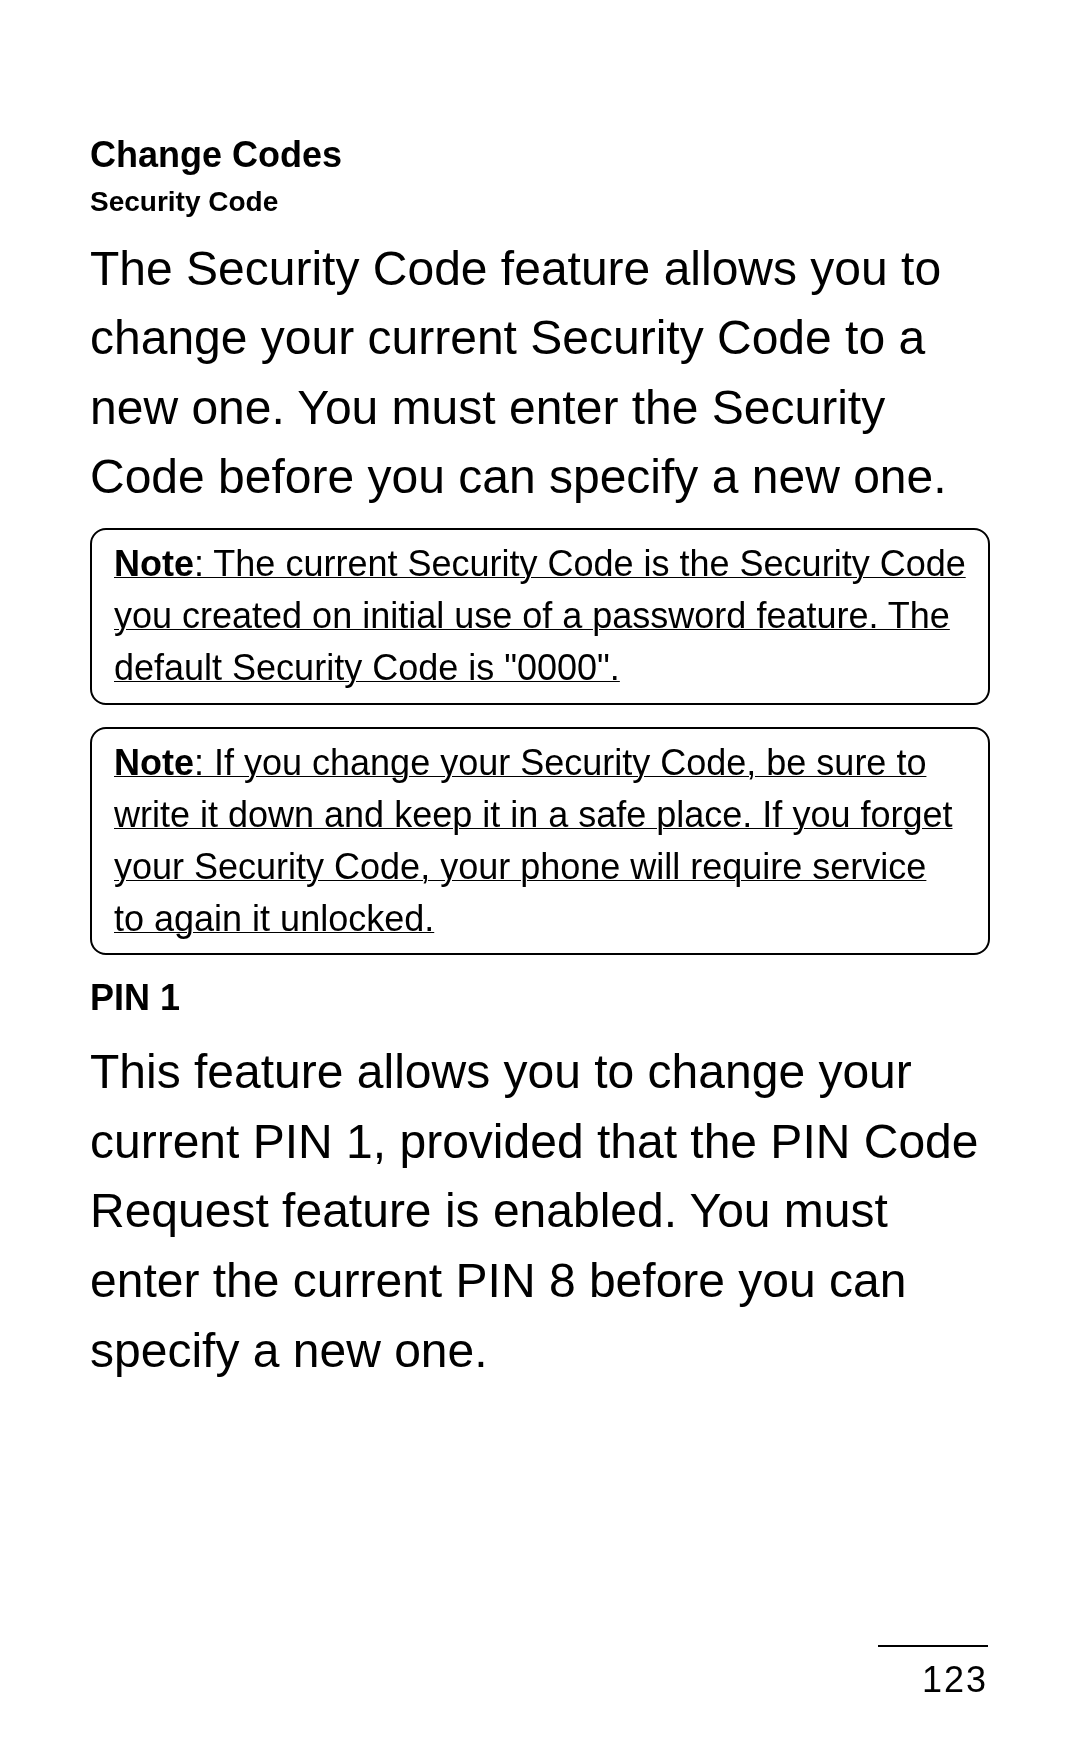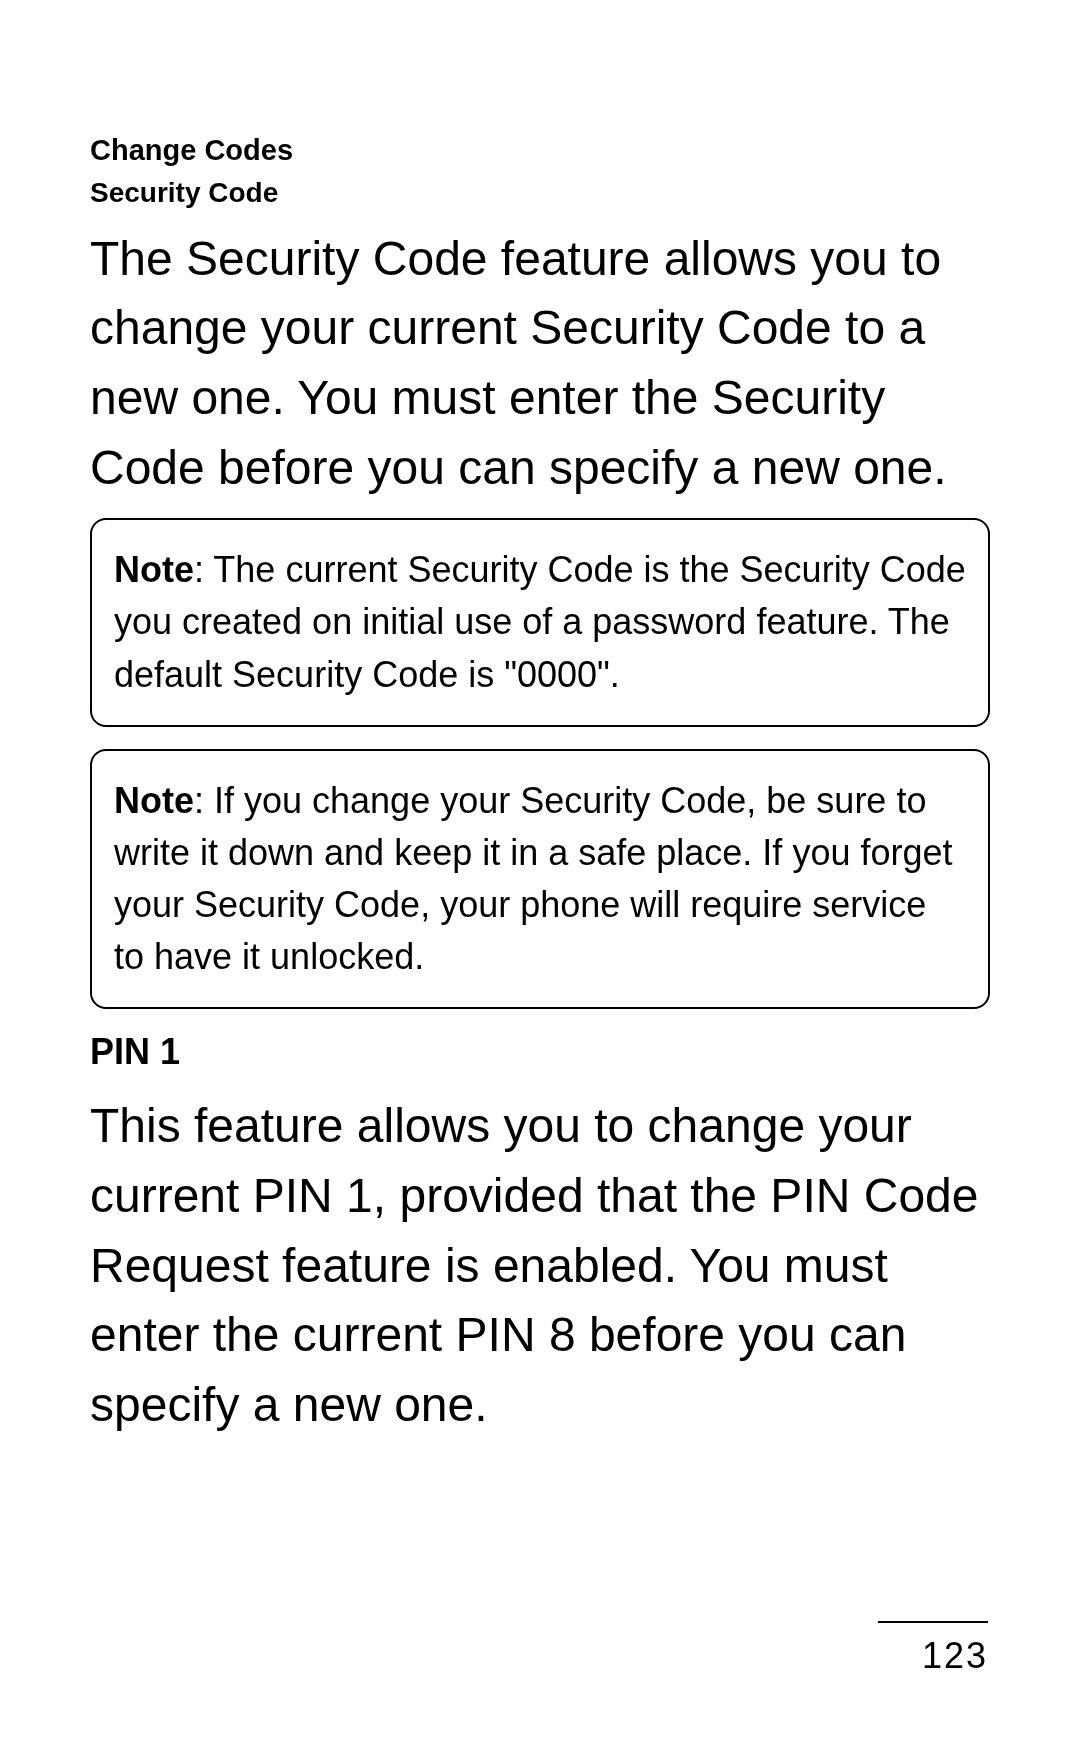--- a/index.html
+++ b/index.html
@@ -13,58 +13,59 @@
       background: #fff;
       font-family: Arial, Helvetica, sans-serif;
       color: #000;
       position: relative;
     }
     .page {
       padding: 130px 90px 0 90px;
     }
     .heading-bold {
       font-weight: bold;
-      font-size: 29px;
+      font-size: 36px;
       line-height: 1.4;
       margin-bottom: 2px;
     }
     .subheading-bold {
       font-weight: bold;
       font-size: 28px;
       line-height: 1.4;
       margin-bottom: 12px;
     }
     .body-text {
       font-size: 48px;
       font-weight: normal;
       line-height: 1.45;
       margin-bottom: 16px;
     }
     .note-box {
       border: 2px solid #000;
       border-radius: 16px;
-      padding: 24px 22px;
+      padding: 8px 22px;
       margin-bottom: 22px;
       margin-top: 12px;
+      text-decoration: underline;
     }
     .note-text {
       font-size: 36px;
       line-height: 1.45;
     }
     .note-label {
       font-weight: bold;
     }
     .section-heading {
       font-weight: bold;
       font-size: 36px;
       margin-bottom: 18px;
     }
     .page-number-wrap {
       position: absolute;
-      bottom: 84px;
+      bottom: 60px;
       right: 92px;
       text-align: right;
     }
     .page-number-rule {
       border-top: 2px solid #000;
       width: 110px;
       margin-left: auto;
       margin-bottom: 12px;
     }
     .page-number {
@@ -82,21 +83,21 @@
 
   <div class="note-box">
     <span class="note-text">
       <span class="note-label">Note</span><span>: The current Security Code is the Security Code you created on initial use of a password feature. The default Security Code is "0000".</span>
     </span>
   </div>
 
 
   <div class="note-box">
     <span class="note-text">
-      <span class="note-label">Note</span><span>: If you change your Security Code, be sure to write it down and keep it in a safe place. If you forget your Security Code, your phone will require service to have it unlocked.</span>
+      <span class="note-label">Note</span><span>: If you change your Security Code, be sure to write it down and keep it in a safe place. If you forget your Security Code, your phone will require service to again it unlocked.</span>
     </span>
   </div>
 
   <div class="section-heading">PIN 1</div>
   <div class="body-text">This feature allows you to change your current PIN 1, provided that the PIN Code Request feature is enabled. You must enter the current PIN 8 before you can specify a new one.</div>
 </div>
 
 <div class="page-number-wrap">
   <div class="page-number-rule"></div>
   <div class="page-number">123</div>

